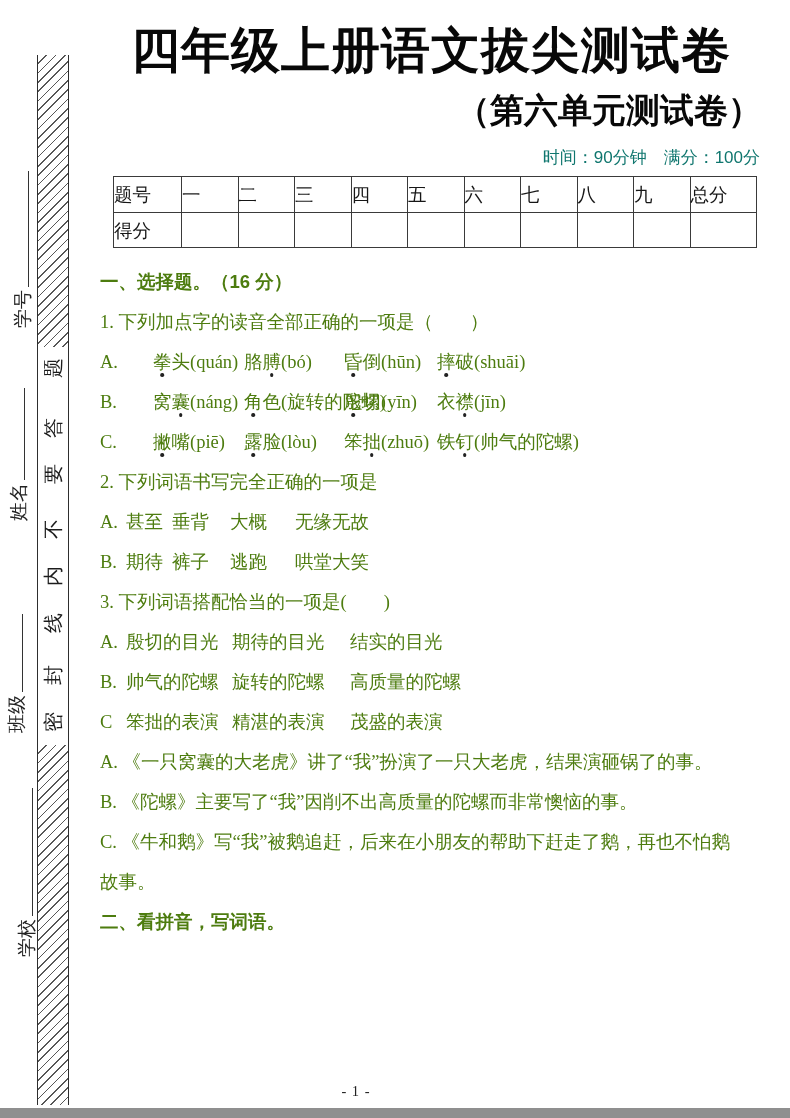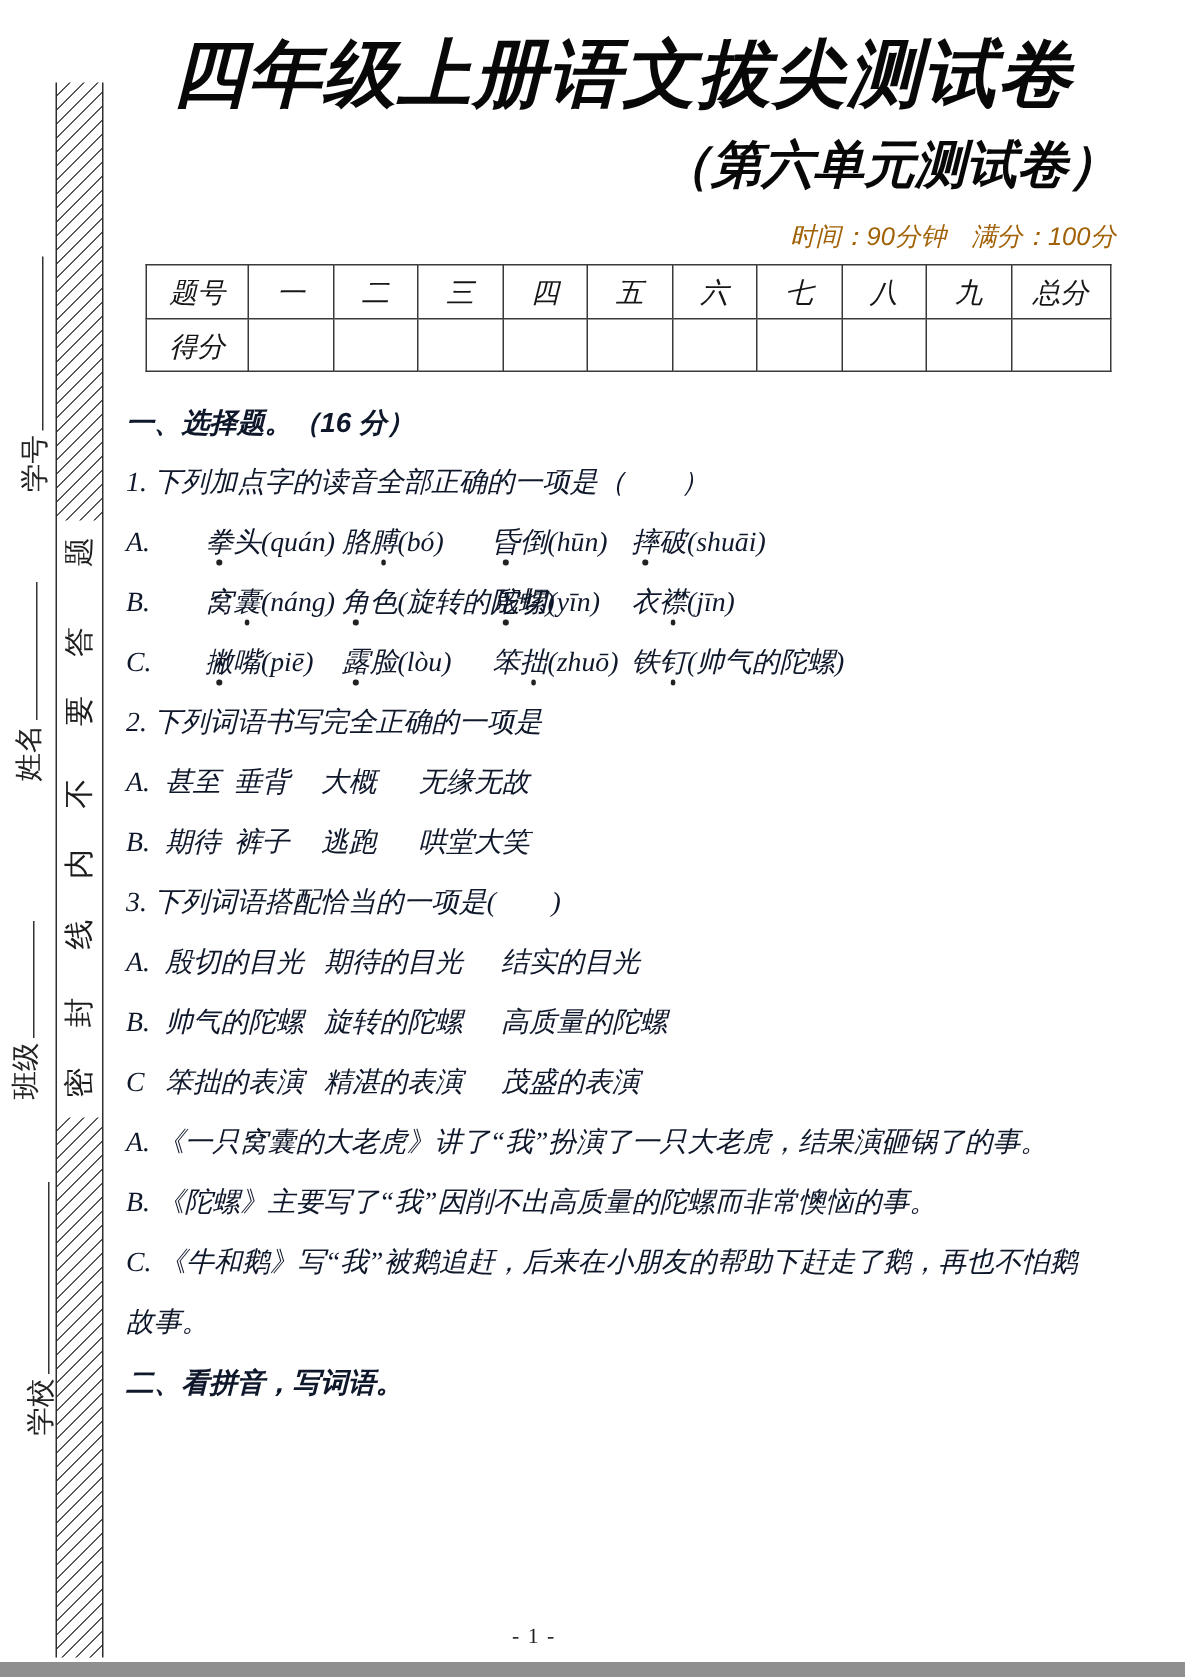--- a/index.html
+++ b/index.html
@@ -28,44 +28,44 @@
   .side-field{
     position:absolute;transform-origin:0 0;transform:rotate(-90deg);
     white-space:nowrap;font-size:19px;color:#222;
   }
   .blank{display:inline-block;height:5px;border-bottom:1.4px solid #333;margin-left:3px;}
   .f-xuehao{left:10px;top:328px;} .f-xuehao .blank{width:116px;}
   .f-xingming{left:6px;top:521px;} .f-xingming .blank{width:92px;}
   .f-banji{left:4px;top:733px;} .f-banji .blank{width:78px;}
   .f-xuexiao{left:14px;top:957px;} .f-xuexiao .blank{width:128px;}
   
-  .content{position:absolute;left:84px;top:0;width:662px;font-style:italic;}
+  .content{position:absolute;left:100px;top:0;width:662px;}
   .title{
     margin:20px 0 0 0;text-align:center;
     font-family:"Liberation Sans","DejaVu Sans",sans-serif;
     font-weight:900;font-size:49px;line-height:60px;letter-spacing:1px;color:#080808;
   }
   .subtitle{
     margin:6px 0 0 0;text-align:right;
     font-family:"Liberation Sans","DejaVu Sans",sans-serif;
     font-weight:900;font-size:34px;line-height:48px;color:#080808;
   }
   .info{
     margin:12px 2px 0 0;text-align:right;
     font-family:"Liberation Sans","DejaVu Sans",sans-serif;
-    font-size:17px;line-height:24px;color:#a16207;
+    font-size:17px;line-height:24px;color:#0f766e;
   }
   table.score{
     border-collapse:collapse;table-layout:fixed;
     margin:6px 0 0 13px;width:643px;font-size:18.5px;color:#161616;
   }
-  table.score td{border:1px solid #3a3a3a;text-align:center;padding:0;height:35px;}
+  table.score td{border:1px solid #3a3a3a;text-align:left;padding:0;height:35px;}
   table.score tr.r2 td{height:34px;}
   
-  .line{margin:0;line-height:40px;font-size:18.5px;white-space:nowrap;color:#0f172a;}
+  .line{margin:0;line-height:40px;font-size:18.5px;white-space:nowrap;color:#4d7c0f;}
   .first{margin-top:14px;}
   .h-sans{font-family:"Liberation Sans","DejaVu Sans",sans-serif;font-weight:700;font-size:18.5px;}
   .lab{display:inline-block;width:26px;}
   .it{display:inline-block;}
   .i1{width:91px;margin-left:27px;} .i2{width:100px;} .i3{width:93px;}
   .j1{width:46px;} .j2{width:58px;} .j3{width:65px;}
   .k1{width:106px;} .k2{width:118px;}
   .dot{position:relative;}
   .dot::after{
     content:"";position:absolute;left:50%;bottom:-5px;width:3.6px;height:3.6px;

